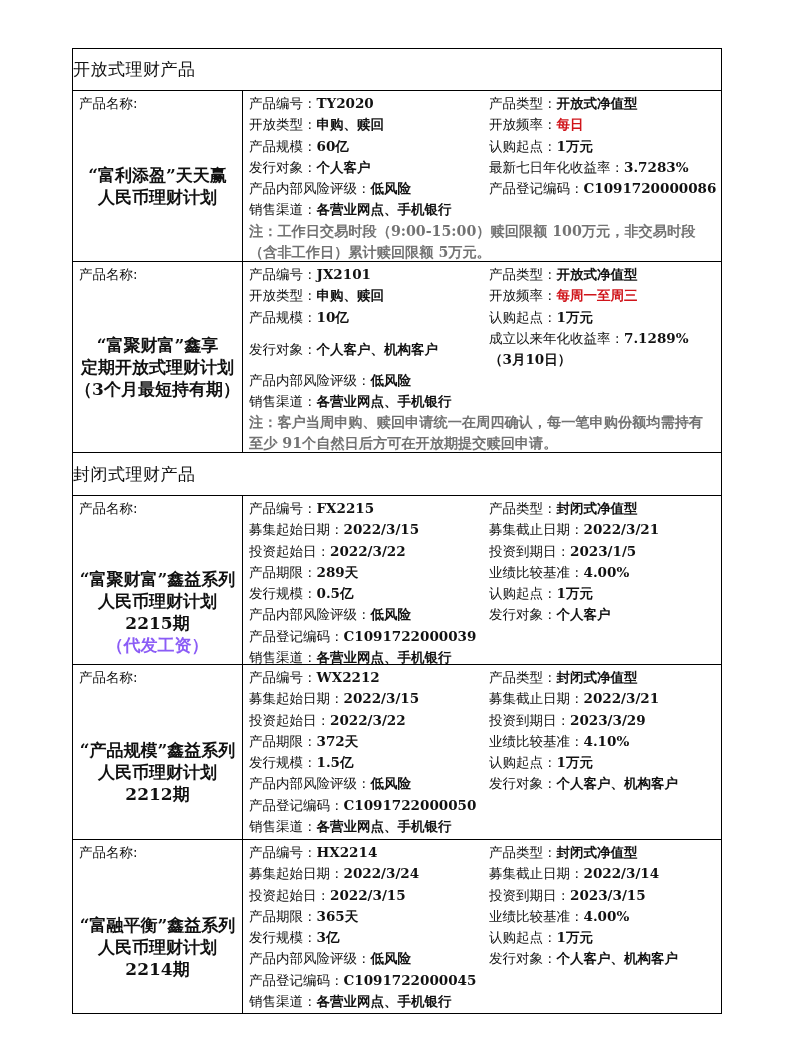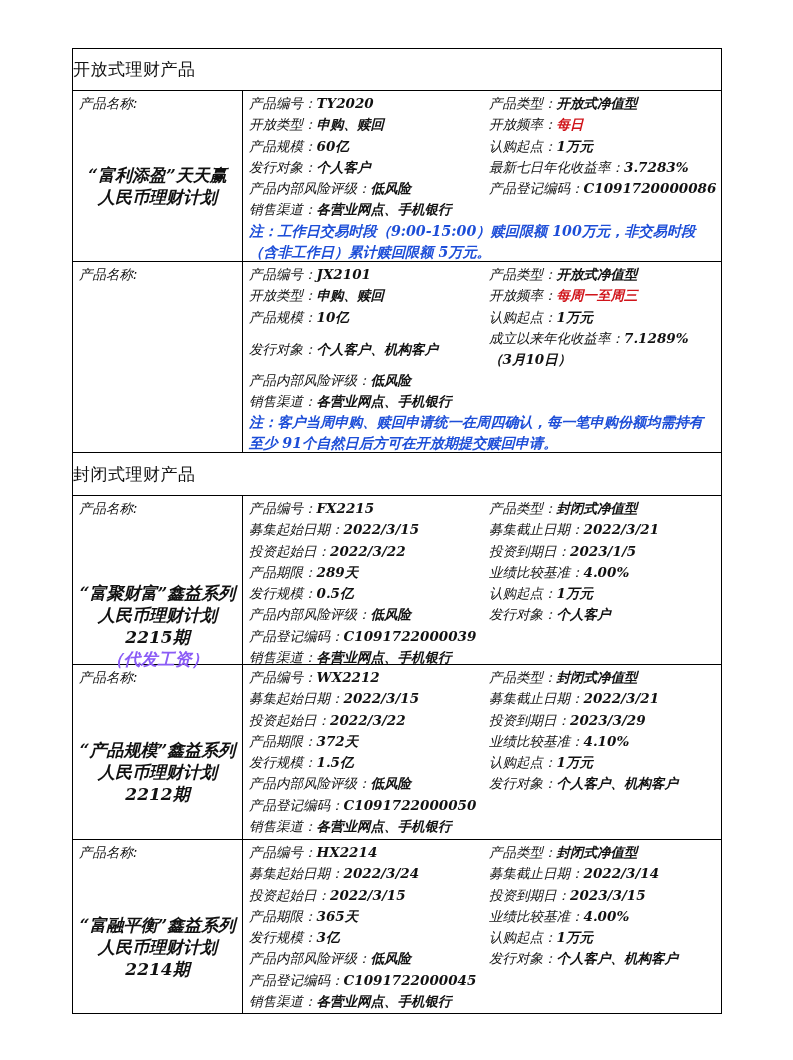--- a/index.html
+++ b/index.html
@@ -6,39 +6,39 @@
   body { width: 793px; height: 1060px; position: relative; font-family: "DejaVu Serif", "Liberation Serif", serif; color: #111; }
   .table {
     position: absolute; left: 72px; top: 48px; width: 650px;
     border: 1px solid #000; box-sizing: border-box;
   }
   .section-header {
     height: 41px; border-bottom: 1px solid #000;
     display: flex; align-items: center; 
     font-size: 17px; letter-spacing: 0.5px;
   }
-  .row { display: flex; border-bottom: 1px solid #000; box-sizing: border-box; font-style: italic; }
+  .row { display: flex; border-bottom: 1px solid #000; box-sizing: border-box; }
   .row.last { border-bottom: none; }
   .name-cell {
     width: 170px; border-right: 1px solid #000; box-sizing: border-box;
     position: relative; padding: 3px 0 0 6px;
   }
   .name-label { font-size: 13.5px; line-height: 18px; font-family: "DejaVu Sans", sans-serif; }
   .name-main {
     position: absolute; left: 0; right: 0; text-align: center;
     font-weight: bold; font-size: 17px; line-height: 22px;
   }
   .name-main .red { color: #8b5cf6; }
   .detail-cell { flex: 1; padding: 2px 0 0 6px; box-sizing: border-box; position: relative; }
   .grid { display: grid; grid-template-columns: 240px 1fr; }
   .line { font-size: 13.5px; line-height: 21.3px; white-space: nowrap; }
   .line .k { font-family: "DejaVu Sans", sans-serif; font-weight: normal; }
   .line .v { font-weight: bold; }
   .line .v.red { color: #d0141a; text-align: center; }
-  .note { color: #1d4ed8; font-weight: bold; font-size: 14.2px; line-height: 21px; padding-right: 4px; }
+  .note { color: #737373; font-weight: bold; font-size: 14.2px; line-height: 21px; padding-right: 4px; }
 </style>
 </head>
 <body>
 
 <div class="table">
 
   <div class="section-header">
     <span>开放式理财产品</span>
   </div>
 
@@ -68,20 +68,25 @@
           <div class="line"><span class="k">产品登记编码：</span><span class="v">C1091720000086</span></div>
         </div>
       </div>
       <div class="note">注：工作日交易时段（9:00-15:00）赎回限额 100万元，非交易时段（含非工作日）累计赎回限额 5万元。</div>
     </div>
   </div>
 
   <div class="row" style="height:191px">
     <div class="name-cell">
       <div class="name-label">产品名称:</div>
+      <div class="name-main" style="top:72px">
+        <div>“富聚财富”鑫享</div>
+        <div>定期开放式理财计划</div>
+        <div>（3个月最短持有期）</div>
+      </div>
     </div>
     <div class="detail-cell">
       <div class="grid">
         <div>
           <div class="line"><span class="k">产品编号：</span><span class="v">JX2101</span></div>
           <div class="line"><span class="k">开放类型：</span><span class="v">申购、赎回</span></div>
           <div class="line"><span class="k">产品规模：</span><span class="v">10亿</span></div>
           <div class="line" style="line-height:42px"><span class="k">发行对象：</span><span class="v">个人客户、机构客户</span></div>
           <div class="line"><span class="k">产品内部风险评级：</span><span class="v">低风险</span></div>
           <div class="line"><span class="k">销售渠道：</span><span class="v">各营业网点、手机银行</span></div>
@@ -98,21 +103,21 @@
     </div>
   </div>
 
   <div class="section-header" style="height:42px">
     <span>封闭式理财产品</span>
   </div>
 
   <div class="row" style="height:169px">
     <div class="name-cell">
       <div class="name-label">产品名称:</div>
-      <div class="name-main" style="top:86px">
+      <div class="name-main" style="top:72px">
         <div>“富聚财富”鑫益系列</div>
         <div>人民币理财计划 2215期</div>
         <div class="red">（代发工资）</div>
       </div>
     </div>
     <div class="detail-cell">
       <div class="grid">
         <div>
           <div class="line"><span class="k">产品编号：</span><span class="v">FX2215</span></div>
           <div class="line"><span class="k">募集起始日期：</span><span class="v">2022/3/15</span></div>

